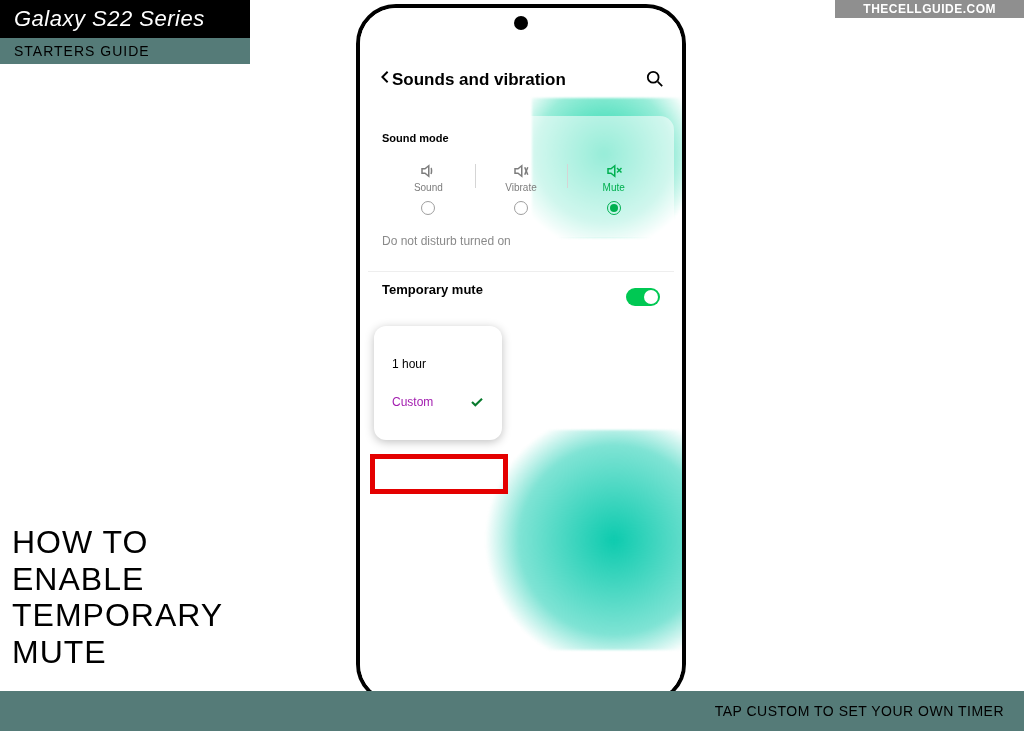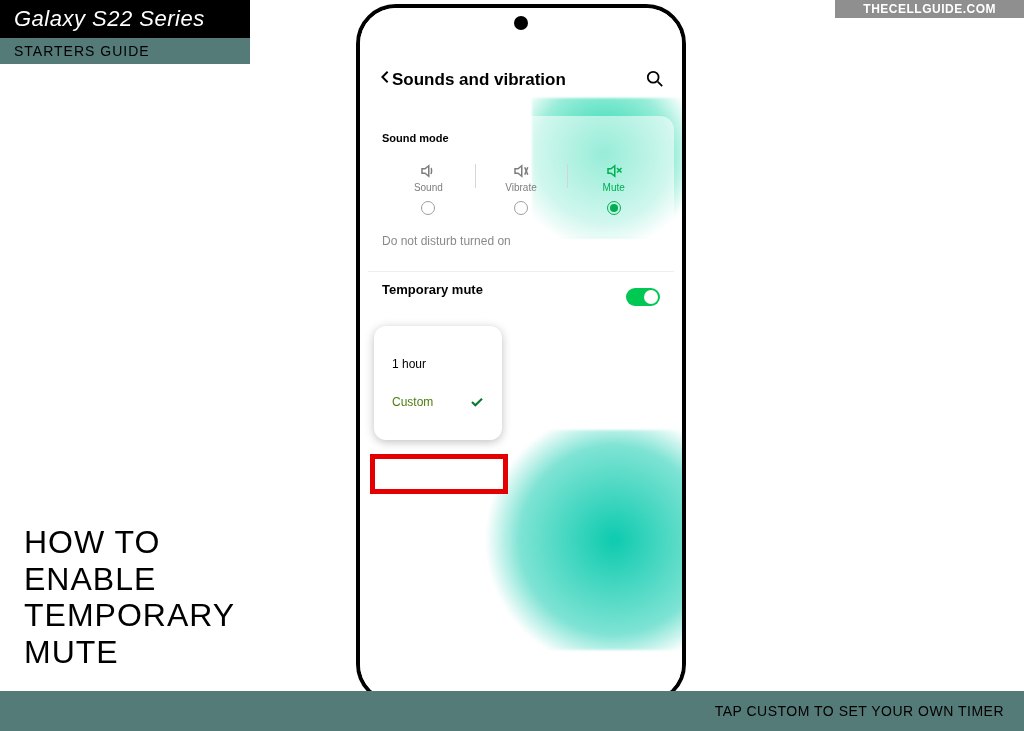--- a/index.html
+++ b/index.html
@@ -225,40 +225,40 @@
     border-radius: 12px;
     box-shadow: 0 2px 10px rgba(0,0,0,0.25);
     padding: 19px 0;
   }
   .popup .item {
     padding: 12px 18px;
     font-size: 12px;
     color: #000;
   }
   .popup .item.sel {
-    color: #4d7c0f;
+    color: #a21caf;
     display: flex;
     align-items: center;
     justify-content: space-between;
   }
   .popup .item.sel svg { width: 14px; height: 10px; stroke: #087a2d; stroke-width: 2.5; fill: none; }
   .highlight {
     position: absolute;
     top: 446px;
     left: 10px;
     width: 138px;
     height: 40px;
     border: 5px solid #e40000;
     pointer-events: none;
   }
 
   
   .headline {
     position: absolute;
-    left: 24px;
+    left: 12px;
     bottom: 60px;
     font-size: 32px;
     font-weight: 300;
     line-height: 1.15;
     letter-spacing: 1px;
     color: #000;
   }
 
   
   .bottom-bar {

